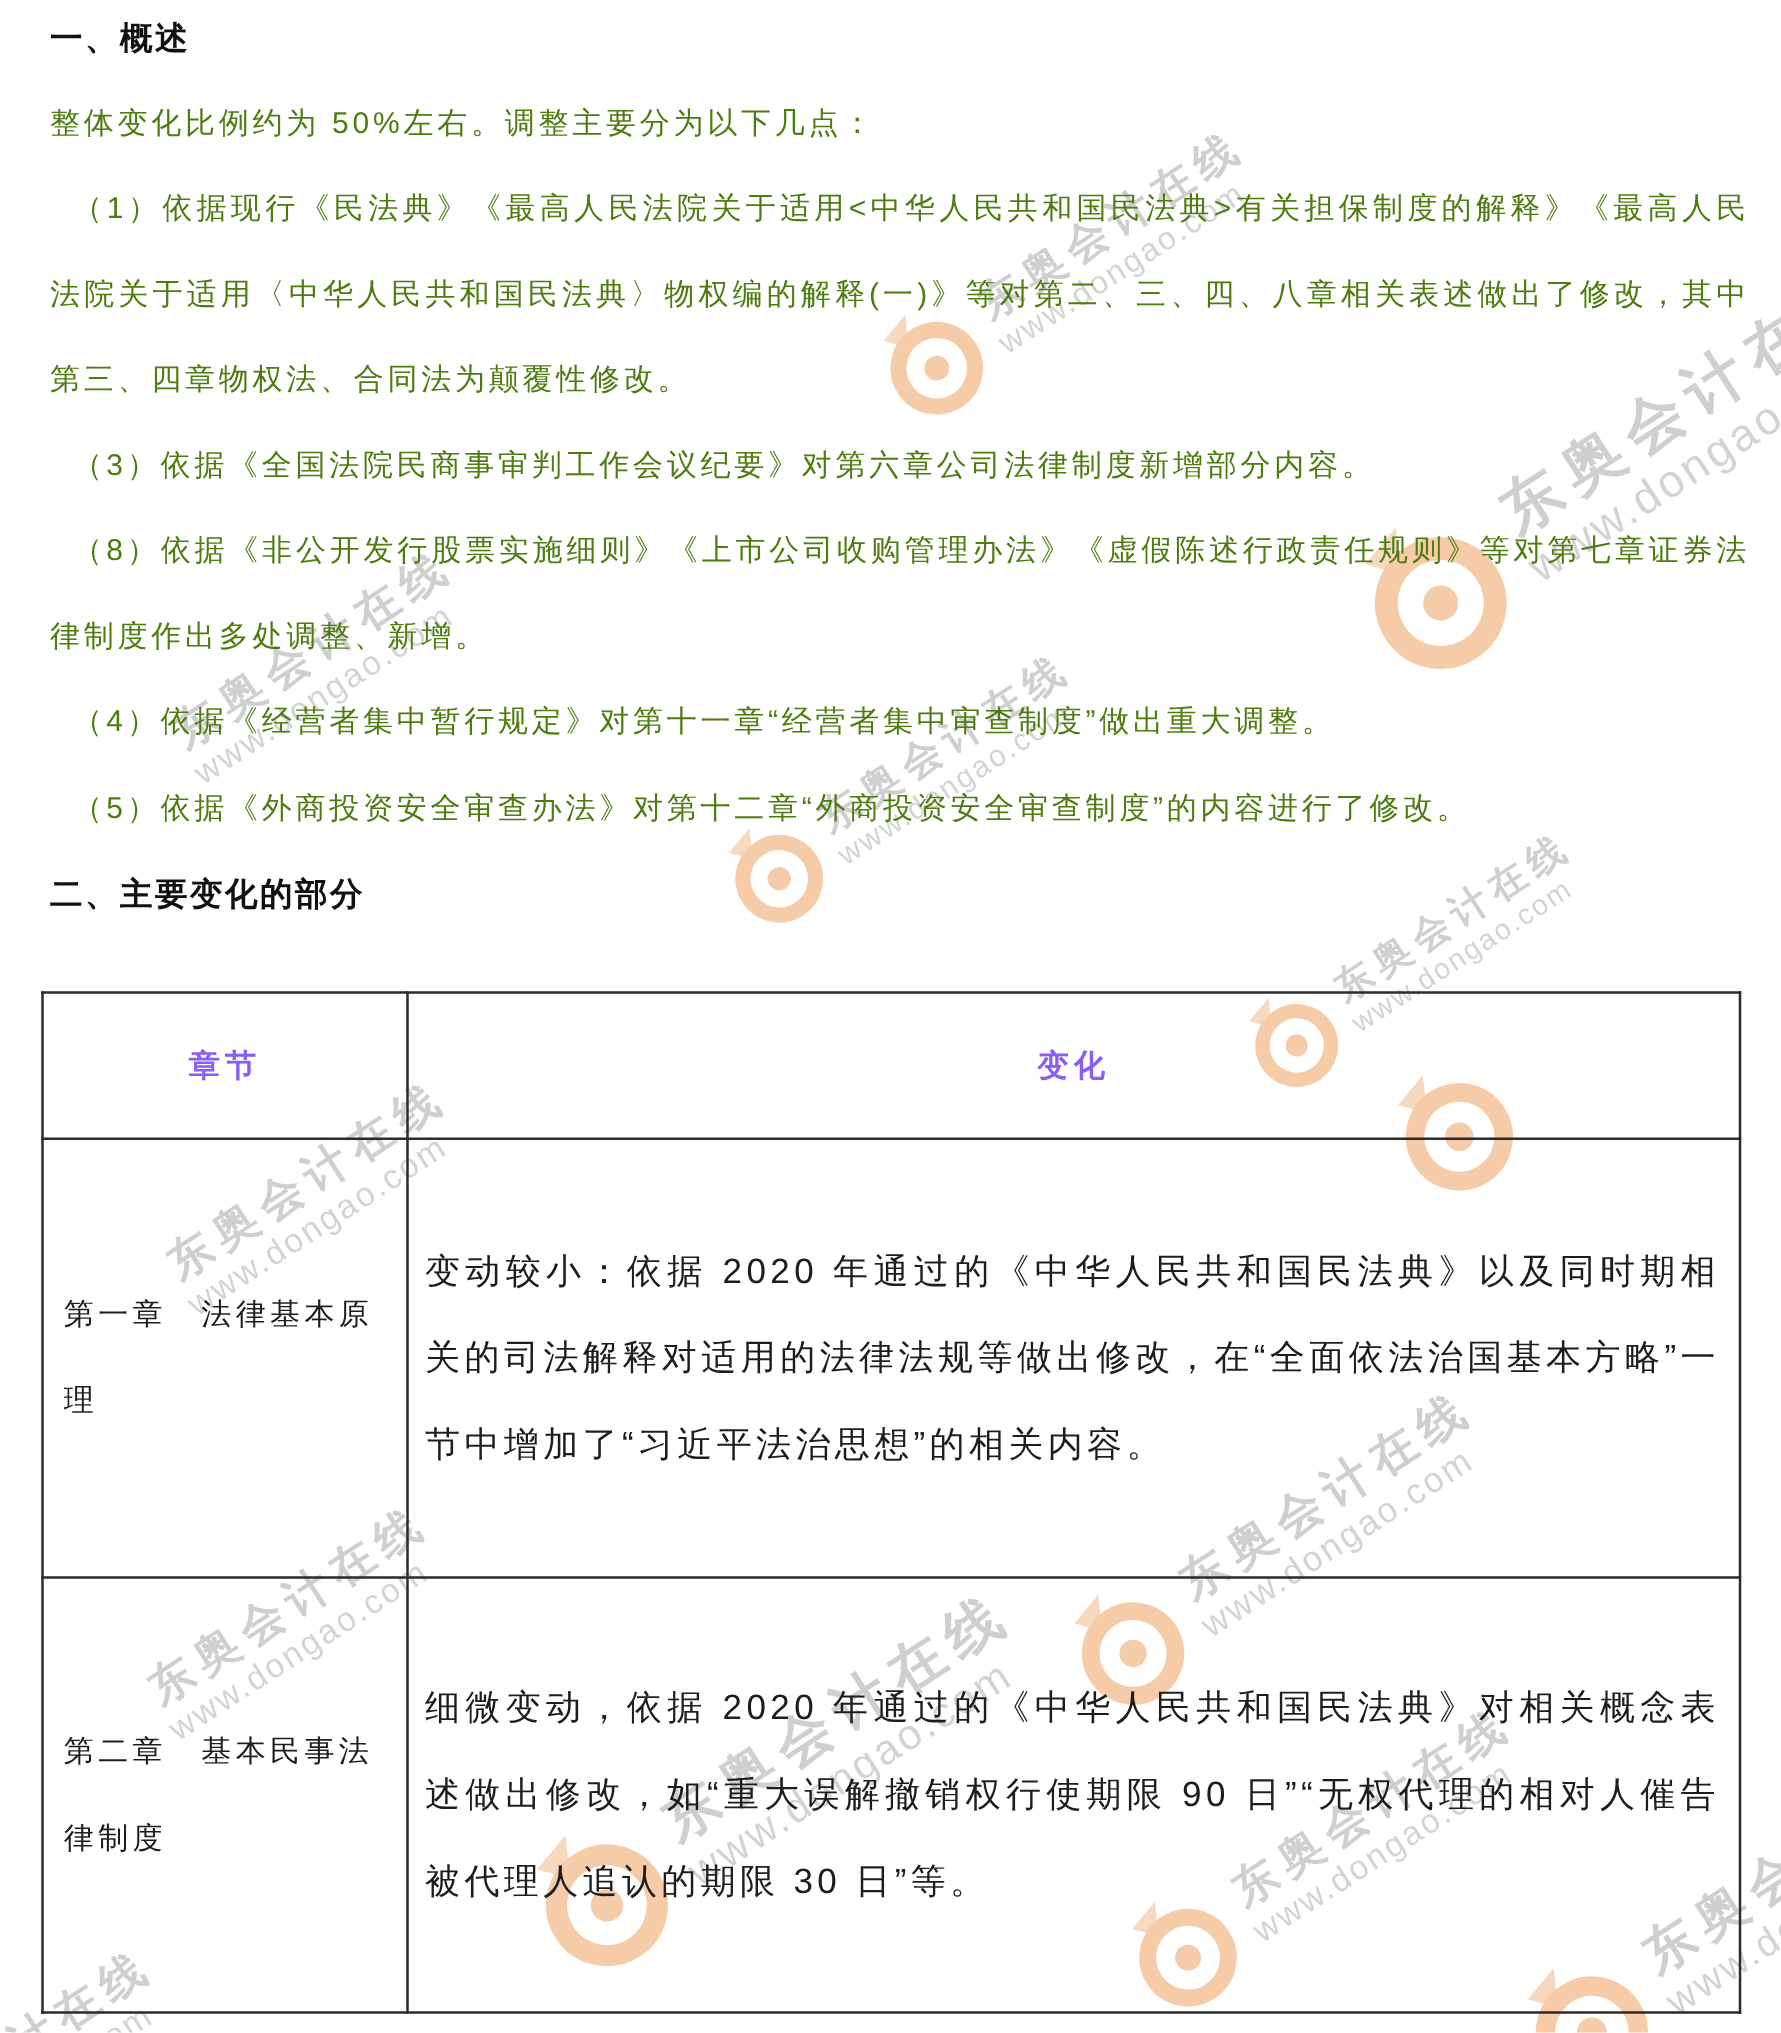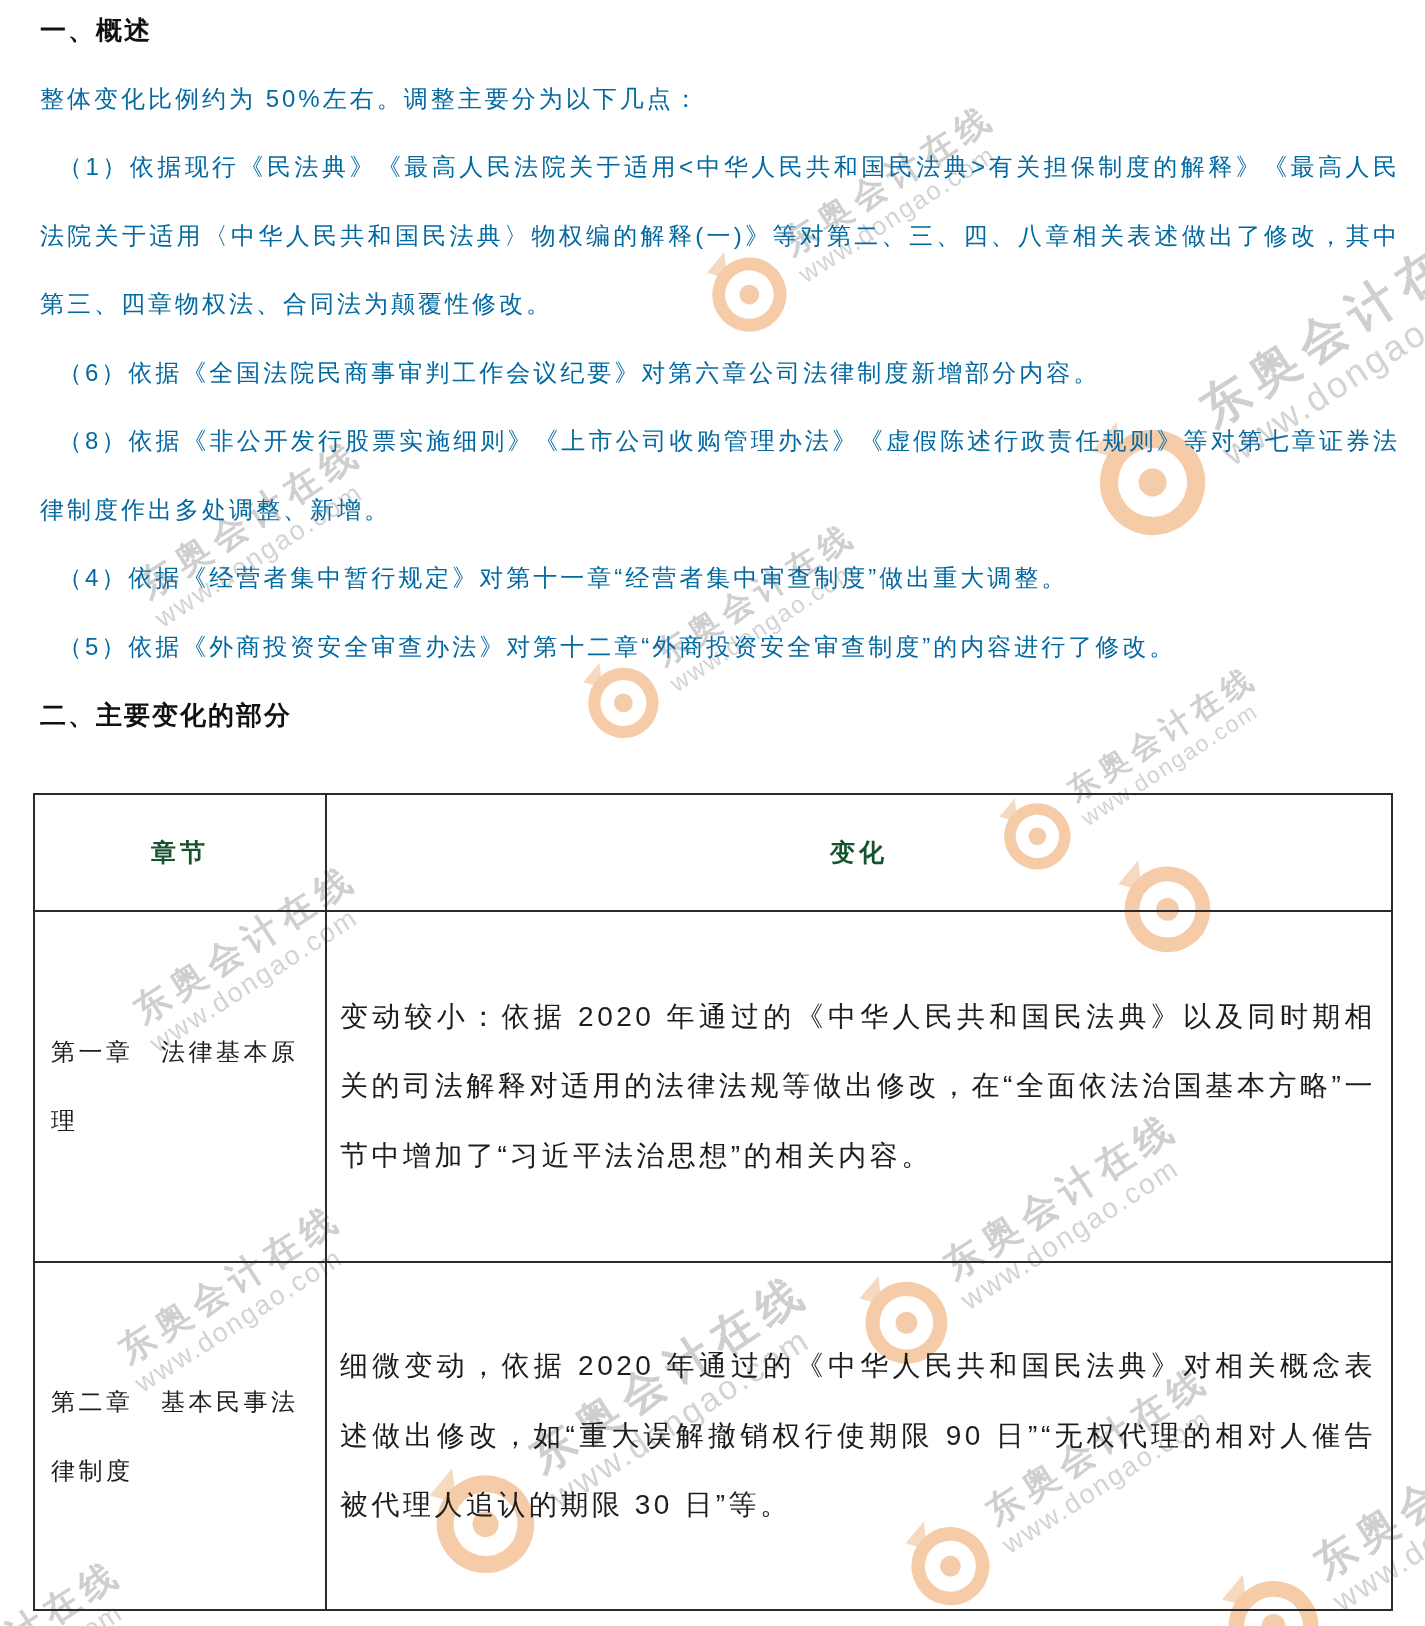--- a/index.html
+++ b/index.html
@@ -34,34 +34,34 @@
   
   .doc{
     position:absolute;left:33px;top:-4px;width:1370px;z-index:1;
   }
   .h-section{
     font-size:26px;font-weight:bold;line-height:68.5px;
     letter-spacing:2px;margin:0 0 0 7px;color:#111;
   }
   .para{
     font-size:24px;line-height:68.5px;letter-spacing:3px;
-    text-align:justify;margin:0 0 0 7px;width:1360px;color:#0369a1;
+    text-align:justify;margin:0 0 0 7px;width:1360px;color:#4d7c0f;
   }
   .para.pt{text-indent:18px;}
 
   table.changes{
     border-collapse:collapse;table-layout:fixed;
     width:1358px;margin-top:43px;background:transparent;
   }
   table.changes th,table.changes td{
     border:2px solid #2b2b2b;background:transparent;
   }
   table.changes th{
     font-size:25px;font-weight:bold;letter-spacing:4px;
-    text-align:center;vertical-align:middle;color:#14532d;
+    text-align:center;vertical-align:middle;color:#8b5cf6;
   }
   tr.hdr{height:117px;}
   tr.r1{height:351px;}
   tr.r2{height:348px;}
   td.chapter{
     font-size:24px;letter-spacing:3.5px;line-height:69px;
     padding:0 16px;vertical-align:middle;text-align:left;border-radius:11px;
   }
   td.change{
     font-size:28px;letter-spacing:3.5px;line-height:69.5px;
@@ -207,21 +207,21 @@
 
 </div>
 
 <div class="doc">
 
   <h2 class="h-section">一、概述</h2>
 
   <p class="para">整体变化比例约为 50%左右。调整主要分为以下几点：</p>
 
   <p class="para pt">（1）依据现行《民法典》《最高人民法院关于适用&lt;中华人民共和国民法典&gt;有关担保制度的解释》《最高人民法院关于适用〈中华人民共和国民法典〉物权编的解释(一)》等对第二、三、四、八章相关表述做出了修改，其中第三、四章物权法、合同法为颠覆性修改。</p>
-  <p class="para pt">（6）依据《全国法院民商事审判工作会议纪要》对第六章公司法律制度新增部分内容。</p>
+  <p class="para pt">（3）依据《全国法院民商事审判工作会议纪要》对第六章公司法律制度新增部分内容。</p>
   <p class="para pt">（8）依据《非公开发行股票实施细则》《上市公司收购管理办法》《虚假陈述行政责任规则》等对第七章证券法律制度作出多处调整、新增。</p>
   <p class="para pt">（4）依据《经营者集中暂行规定》对第十一章“经营者集中审查制度”做出重大调整。</p>
   <p class="para pt">（5）依据《外商投资安全审查办法》对第十二章“外商投资安全审查制度”的内容进行了修改。</p>
 
   <h2 class="h-section">二、主要变化的部分</h2>
 
   <table class="changes">
     <colgroup>
       <col style="width:292px">
       <col style="width:1066px">

